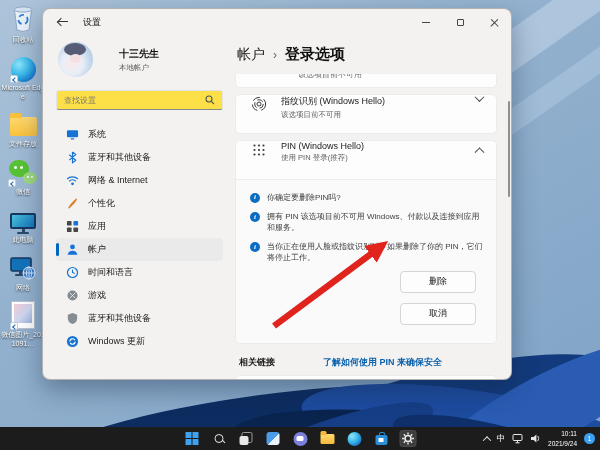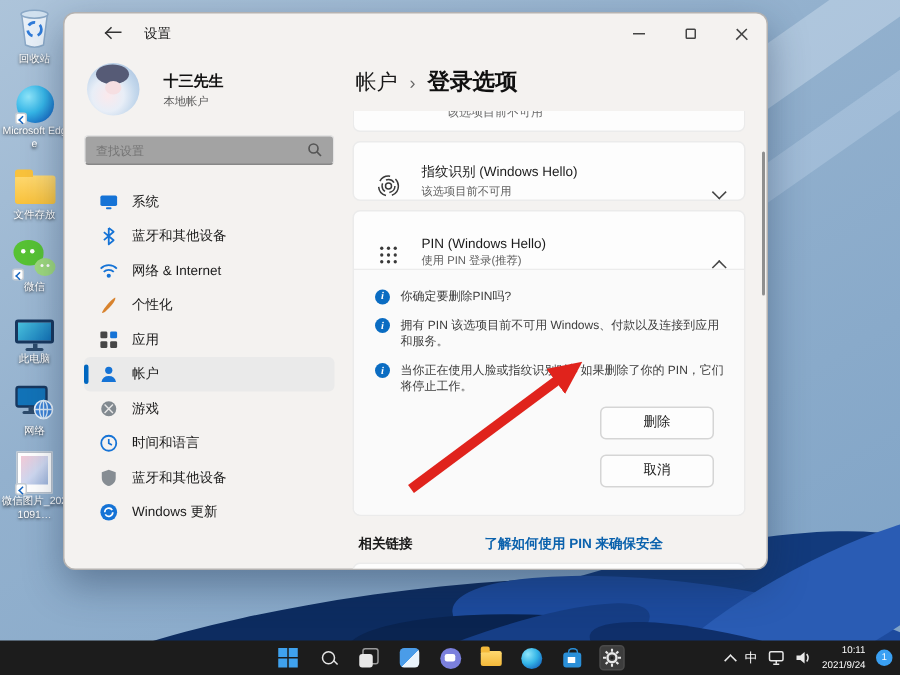--- a/index.html
+++ b/index.html
@@ -33,63 +33,63 @@
   .pc-stand { width:3px; height:3px; background:#2c4a6b; }
   .pc-base { width:12px; height:2px; background:#2c4a6b; border-radius:1px; }
   .net-art { position:relative; }
   .pic-art { width:24px; height:28px; background:#fff; border:1px solid #b9c2cc; padding:2px; }
   .pic-inner { width:100%; height:19px; background:linear-gradient(135deg,#f3c9d6 0%,#cfd8f0 55%,#9fb6dc 100%); }
   .shortcut { position:absolute; left:-1px; bottom:-1px; width:8px; height:8px; background:#fff; border-radius:2px; border:1px solid #c6cdd4; }
   .shortcut::after { content:''; position:absolute; left:2px; top:2px; width:3px; height:3px; border-left:1.3px solid #1565c0; border-bottom:1.3px solid #1565c0; transform:rotate(45deg); }
 
   
   .window { position:absolute; left:42px; top:8px; width:470px; height:372px; background:#f4f2f0; border:1px solid rgba(60,60,60,.35); border-radius:8px; box-shadow:0 10px 26px rgba(20,40,70,.40); overflow:hidden; z-index:10; }
-  .titlebar { height:26px; display:flex; align-items:center; padding-left:26px; }
+  .titlebar { height:26px; display:flex; align-items:center; padding-left:13px; }
   .back { width:14px; height:14px; position:relative; margin-right:13px; }
   .back::before { content:''; position:absolute; left:2px; top:6px; width:10px; height:1.2px; background:#333; }
   .back::after { content:''; position:absolute; left:2px; top:3.8px; width:5px; height:5px; border-left:1.2px solid #333; border-bottom:1.2px solid #333; transform:rotate(45deg); }
   .tb-title { font-size:9px; color:#1a1a1a; }
   .win-controls { margin-left:auto; display:flex; height:100%; }
   .wc { width:34px; height:100%; display:flex; align-items:center; justify-content:center; }
   .min-g { width:8px; border-top:1.2px solid #444; }
   .max-g { width:7px; height:7px; border:1.1px solid #444; border-radius:1px; }
   .x-g { position:relative; width:9px; height:9px; }
   .x-g::before,.x-g::after { content:''; position:absolute; left:4px; top:0; width:1.1px; height:9.5px; background:#444; }
   .x-g::before{ transform:rotate(45deg);} .x-g::after{ transform:rotate(-45deg);}
 
   .win-body { display:flex; height:346px; }
 
   
   .sidebar { width:188px; flex-shrink:0; padding:2px 8px 0 13px; }
-  .profile { display:flex; align-items:center; gap:16px; margin:5px 0 13px 2px; }
+  .profile { display:flex; align-items:center; gap:26px; margin:5px 0 13px 2px; }
   .avatar { position:relative; width:35px; height:35px; border-radius:50%; overflow:hidden;
             background:radial-gradient(circle at 40% 62%,#fbe9ec 0%,#e8eef7 35%,#c4d8ec 60%,#9db9da 100%); }
   .avatar::before { content:''; position:absolute; top:1px; left:6px; width:22px; height:13px; border-radius:50%; background:#565b76; }
   .avatar::after { content:''; position:absolute; top:12px; left:12px; width:11px; height:9px; border-radius:50%; background:#f6dfe2; }
   .pname { font-size:10px; font-weight:bold; color:#111; }
   .ptype { font-size:7.5px; color:#595959; margin-top:2px; }
-  .searchbox { height:20px; background:#a3a3a3; border:1px solid #e3e3e3; border-bottom:1px solid #878787; border-radius:3px; display:flex; align-items:center; padding:0 7px; }
+  .searchbox { height:20px; background:#fde047; border:1px solid #e3e3e3; border-bottom:1px solid #878787; border-radius:3px; display:flex; align-items:center; padding:0 7px; }
   .searchbox input { flex:1; border:none; outline:none; background:transparent; font-size:8px; color:#333; font-family:inherit; }
   .nav { margin-top:13px; }
   .nav-item { position:relative; height:23px; display:flex; align-items:center; gap:9px; padding-left:10px; border-radius:4px; font-size:9px; color:#1b1b1b; cursor:default; }
   .nav-item.selected { background:#eaeaea; }
   .nav-item.selected::before { content:''; position:absolute; left:0; top:5px; width:3px; height:13px; border-radius:2px; background:#0067c0; }
   .nav-item svg { flex-shrink:0; }
 
   
   .content { flex:1; padding:0 14px 0 4px; position:relative; }
   .breadcrumb { display:flex; align-items:center; gap:8px; margin:10px 0 10px 2px; }
   .bc-parent { font-size:14px; color:#1a1a1a; }
   .bc-sep { font-size:12px; color:#666; }
   .bc-current { font-size:15px; font-weight:bold; color:#101010; }
 
   .card { background:#fdfdfd; border:1px solid #ebebeb; border-radius:5px; margin-top:6px; }
   .partial-card { height:14px; background:#fdfdfd; border:1px solid #ebebeb; border-top:none; border-radius:0 0 5px 5px; overflow:hidden; position:relative; }
   .partial-card span { position:absolute; top:-5px; left:62px; font-size:8px; color:#6b6b6b; }
-  .card-header { display:flex; align-items:flex-end; min-height:38px; padding:0 13px 0 14px; gap:13px; }
+  .card-header { display:flex; align-items:flex-start; min-height:38px; padding:0 13px 0 14px; gap:13px; }
   .ct-wrap { display:flex; flex-direction:column; justify-content:center; }
   .card-title { font-size:9px; color:#1b1b1b; }
   .card-sub { font-size:7.5px; color:#5f5f5f; margin-top:2px; }
   .chev { margin-left:auto; width:7px; height:7px; border-right:1.3px solid #454545; border-bottom:1.3px solid #454545; flex-shrink:0; }
   .chev.down { transform:rotate(45deg) translate(-1px,-1px); }
   .chev.up { transform:rotate(-135deg) translate(-2px,-2px); margin-top:5px; }
 
   .pin-body { border-top:1px solid #ececec; background:#fafafa; border-radius:0 0 5px 5px; padding:4px 12px 10px 14px; }
   .msg { display:flex; align-items:flex-start; gap:7px; margin-top:9px; font-size:8px; color:#3d3d3d; line-height:1.3; }
   .info-i { width:10px; height:10px; border-radius:50%; background:#0a6cc2; color:#fff; font-size:7px; font-weight:bold; font-style:italic; display:flex; align-items:center; justify-content:center; flex-shrink:0; font-family:"Liberation Serif",serif; }
@@ -295,31 +295,31 @@
         </div>
         <div class="nav-item selected">
           <svg width="13" height="13" viewBox="0 0 14 14">
               <circle cx="7" cy="4.2" r="2.6" fill="#1573d6"></circle>
               <path d="M1.8 12.6 A5.3 5.3 0 0 1 12.2 12.6 Z" fill="#1573d6"></path>
             </svg>
           <span>帐户</span>
         </div>
         <div class="nav-item">
           <svg width="13" height="13" viewBox="0 0 14 14">
+              <circle cx="7" cy="7" r="5.4" fill="none" stroke="#1573d6" stroke-width="1.3"></circle>
+              <path d="M7 4 L7 7 L9.3 8.2" stroke="#1573d6" stroke-width="1.2" fill="none"></path>
+            </svg>
+          <span>时间和语言</span>
+        </div>
+        <div class="nav-item">
+          <svg width="13" height="13" viewBox="0 0 14 14">
               <circle cx="7" cy="7" r="5.4" fill="#828a90"></circle>
               <path d="M4 4 C6 6 8 8 10 10 M10 4 C8 6 6 8 4 10" stroke="#e8e8e8" stroke-width="1" fill="none"></path>
             </svg>
           <span>游戏</span>
-        </div>
-        <div class="nav-item">
-          <svg width="13" height="13" viewBox="0 0 14 14">
-              <circle cx="7" cy="7" r="5.4" fill="none" stroke="#1573d6" stroke-width="1.3"></circle>
-              <path d="M7 4 L7 7 L9.3 8.2" stroke="#1573d6" stroke-width="1.2" fill="none"></path>
-            </svg>
-          <span>时间和语言</span>
         </div>
         <div class="nav-item">
           <svg width="13" height="13" viewBox="0 0 14 14">
               <path d="M7 1.2 L12 3 V7 C12 10.4 9.6 12.3 7 13 C4.4 12.3 2 10.4 2 7 V3 Z" fill="#868d93"></path>
             </svg>
           <span>蓝牙和其他设备</span>
         </div>
         <div class="nav-item">
           <svg width="13" height="13" viewBox="0 0 14 14">
               <circle cx="7" cy="7" r="6" fill="#1573d6"></circle>

